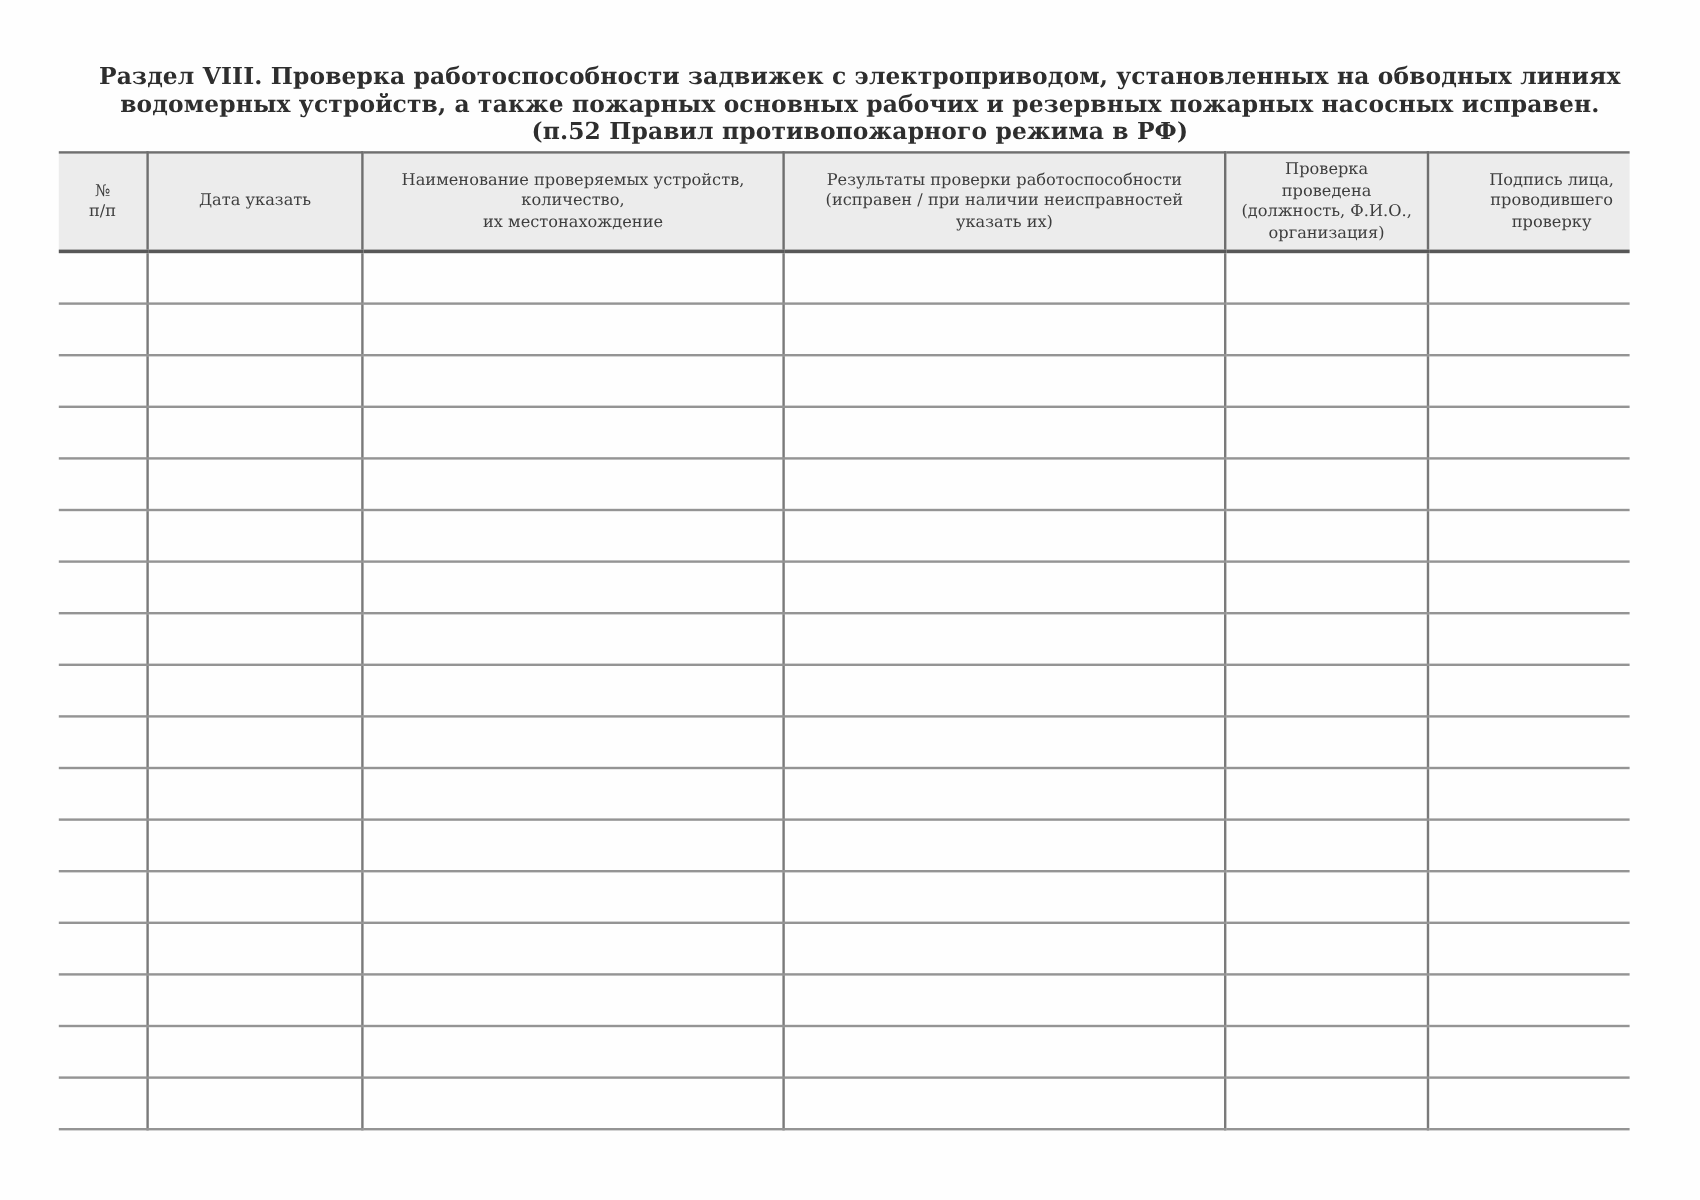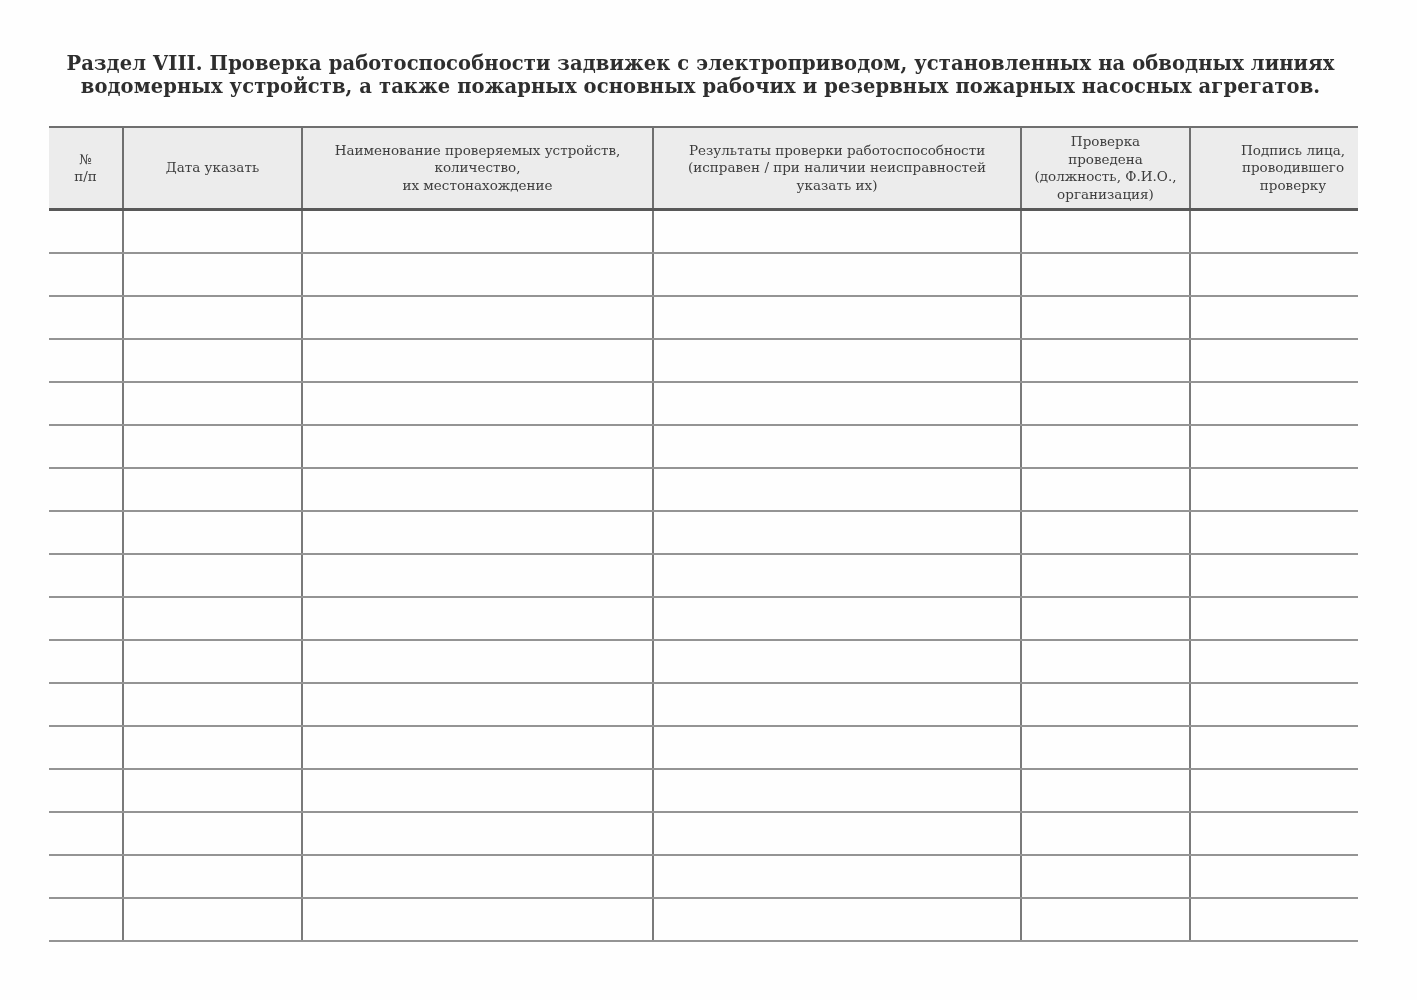--- a/index.html
+++ b/index.html
@@ -20,20 +20,21 @@
     position: absolute;
     top: 52px;
     left: 0;
     width: 1401px;
     text-align: center;
     font-weight: bold;
     font-size: 19.5px;
     line-height: 23px;
     color: #2e2e2e;
     letter-spacing: 0.1px;
+    padding-left: 16px;
   }
   .journal-table {
     position: absolute;
     left: 49px;
     top: 126px;
     width: 1309px;
     border-collapse: collapse;
     table-layout: fixed;
   }
   .journal-table col.c1 { width: 74px;  }
@@ -74,21 +75,22 @@
   .journal-table tbody td:first-child { border-left: none; }
   .journal-table tbody td:last-child  { border-right: none; }
 </style>
 </head>
 <body>
 
 <div class="page">
 
   <div class="doc-title">
     <div>Раздел VIII. Проверка работоспособности задвижек с электроприводом, установленных на обводных линиях</div>
-    <div>водомерных устройств, а также пожарных основных рабочих и резервных пожарных насосных агрегатов.</div>
+    <div>водомерных устройств, а также пожарных основных рабочих и резервных пожарных насосных исправен.</div>
+    <div>(п.52 Правил противопожарного режима в РФ)</div>
   </div>
 
   <table class="journal-table">
     <colgroup>
       <col class="c1">
         <col class="c2">
         <col class="c3">
         <col class="c4">
         <col class="c5">
         <col class="c6">

